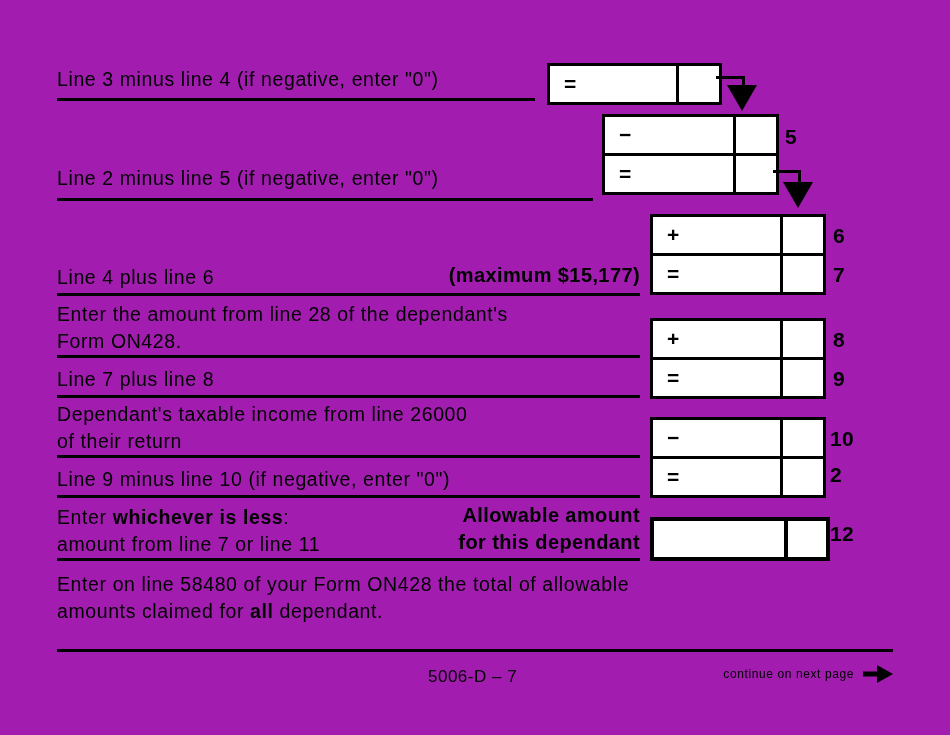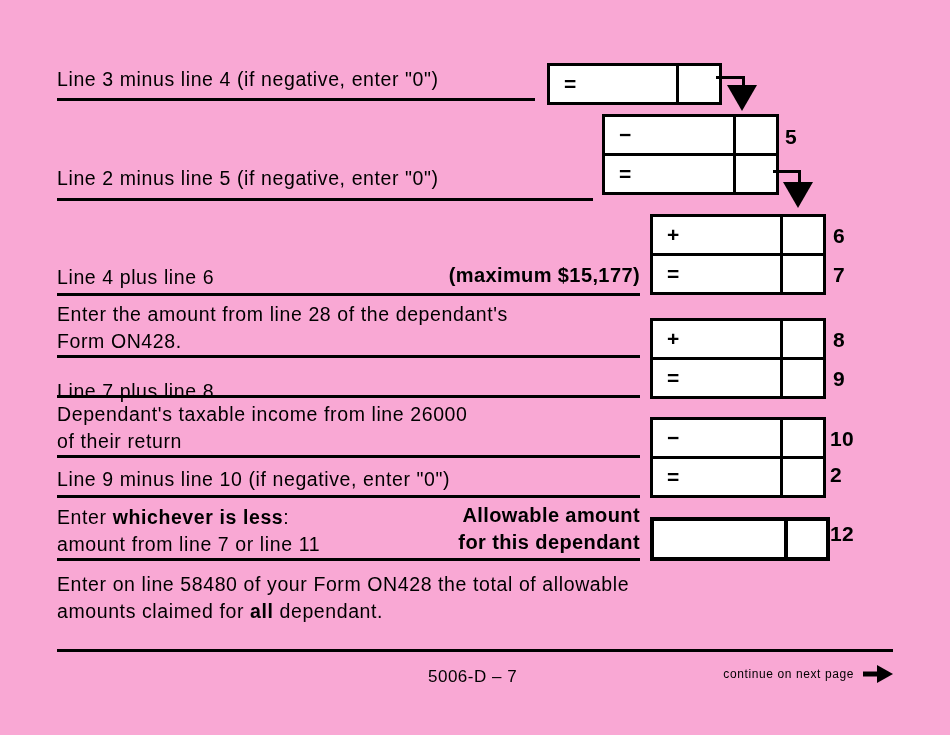--- a/index.html
+++ b/index.html
@@ -1,20 +1,20 @@
 <!DOCTYPE html>
 <html><head>
 <meta charset="utf-8">
 <style>
   html, body { margin: 0; padding: 0; background: #ffffff; }
   .page {
     position: relative;
     width: 950px;
     height: 735px;
-    background: #f9a8d4;
+    background: #a21caf;
     color: #000000;
     font-family: "Liberation Sans", sans-serif;
     overflow: hidden;
     text-decoration: underline;
   }
   .txt {
     position: absolute;
     font-size: 19.5px;
     letter-spacing: 0.6px;
     line-height: 23px;
@@ -173,21 +173,21 @@
     <div class="calcrow">
       <div class="opcell">
         <span class="op">=</span>
       </div>
       <div class="amtcell"></div>
     </div>
   </div>
   <div class="lineno" style="left:833px; top:328px">8</div>
   <div class="lineno" style="left:833px; top:367px">9</div>
 
-  <div class="txt" style="left:57px; top:380px">Line 7 plus line 8</div>
+  <div class="txt" style="left:57px; top:368px">Line 7 plus line 8</div>
   <div class="uline" style="left:57px; top:395px; width:583px"></div>
 
   <div class="txt multiline" style="left:57px; top:401px">
     <div>Dependant's taxable income from line 26000</div>
     <div>of their return</div>
   </div>
   <div class="uline" style="left:57px; top:455px; width:583px"></div>
 
   <div class="calcgroup" style="left:650px; top:417px; width:170px">
     <div class="calcrow">

